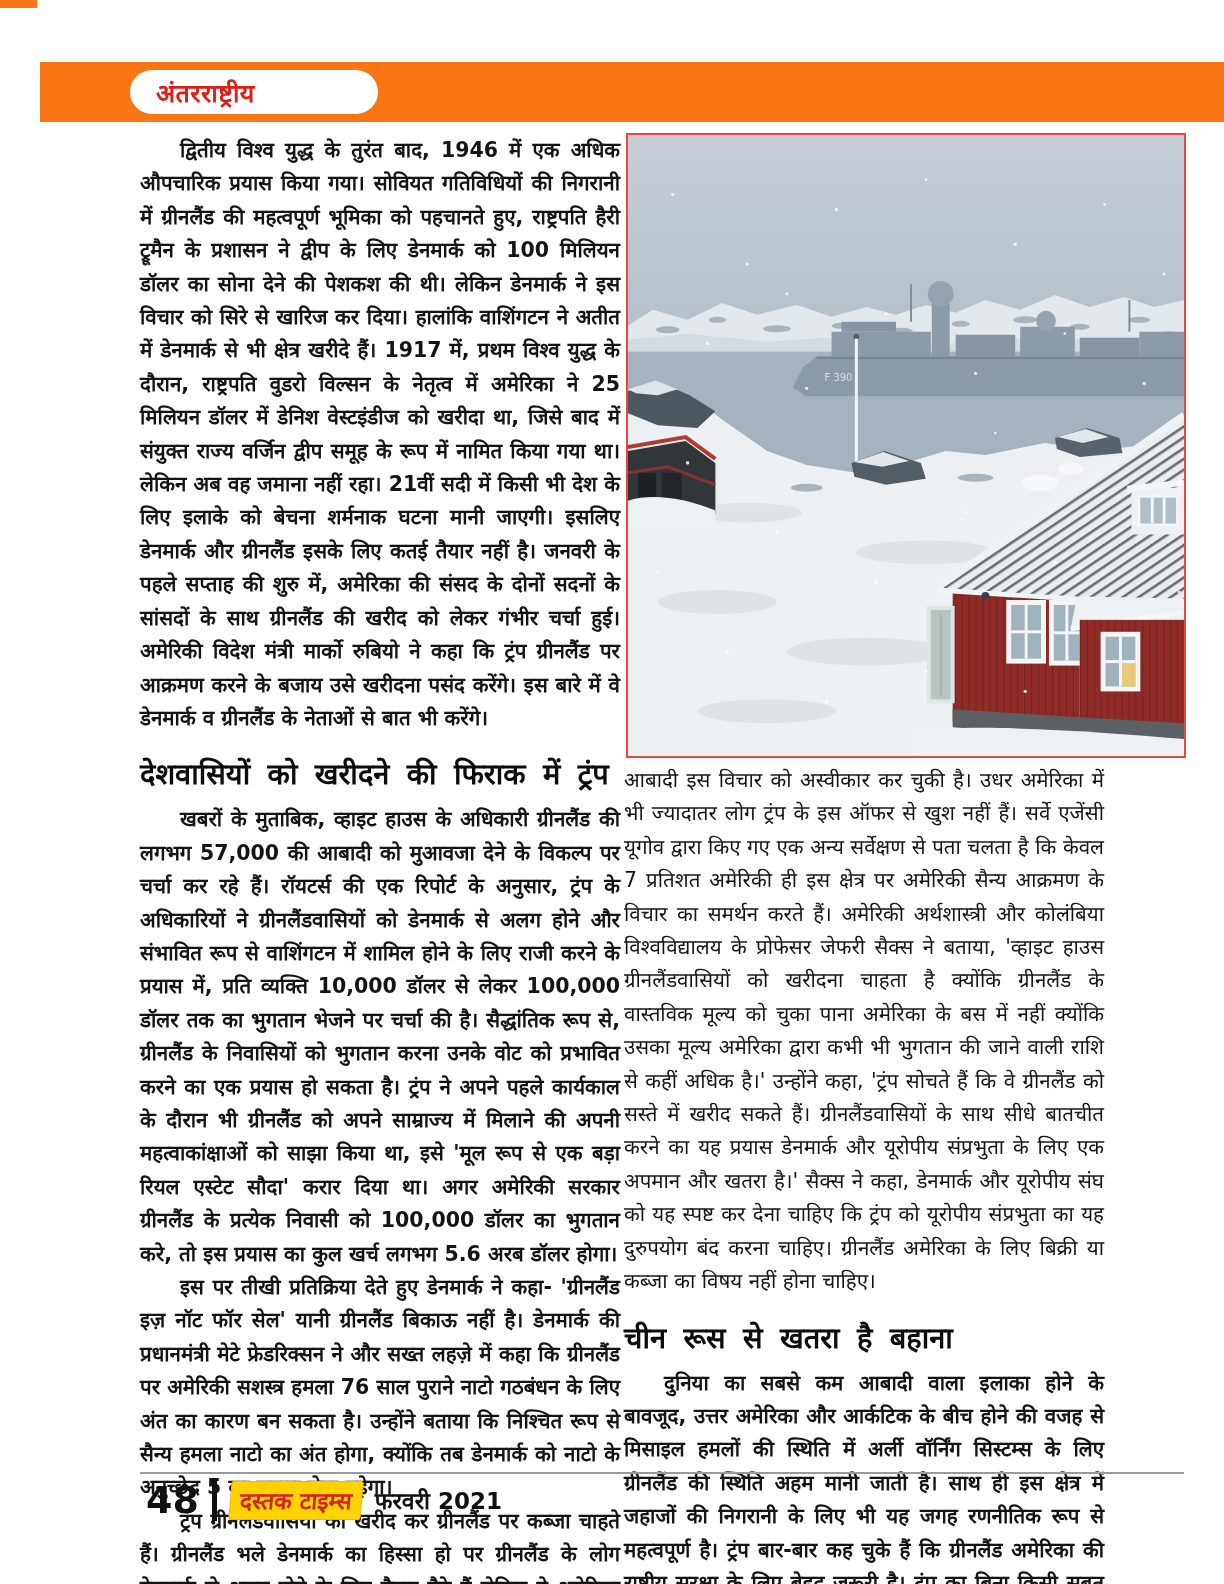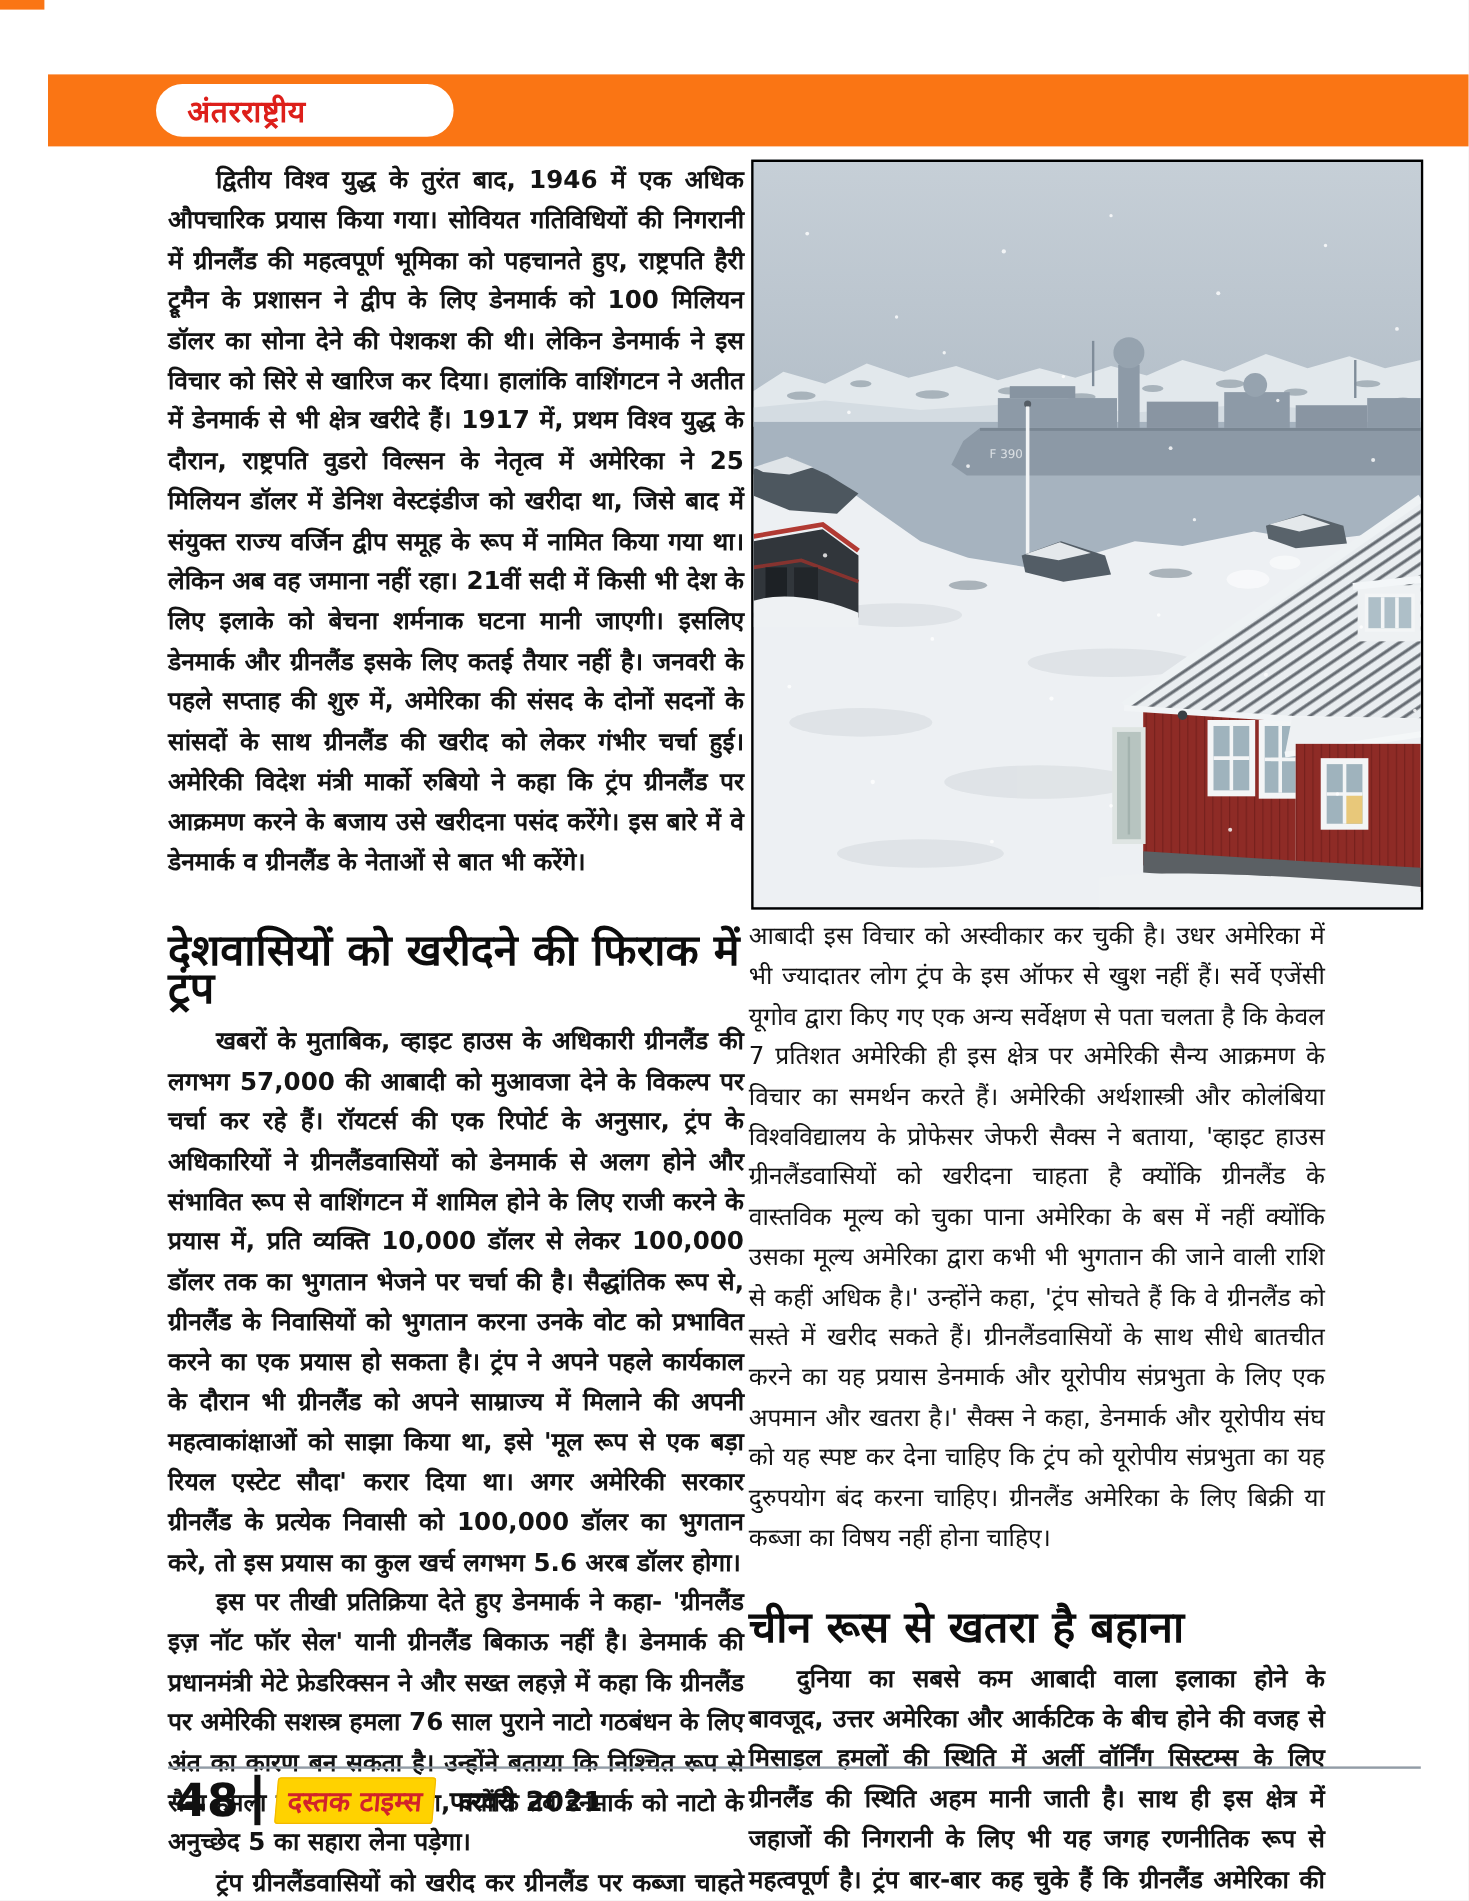--- a/index.html
+++ b/index.html
@@ -10,22 +10,22 @@
   .header-bar{position:absolute;left:40px;top:62px;width:1184px;height:60px;background:#fa7514;}
   .category-pill{position:absolute;left:90px;top:8px;width:248px;height:44px;background:#ffffff;
                  border-radius:22px;display:flex;align-items:center;padding-left:26px;box-sizing:border-box;}
   .category-pill span{color:#dd1f1a;font-weight:bold;font-size:25px;letter-spacing:.5px;}
   
   .col{position:absolute;width:480px;font-size:20.5px;line-height:33.4px;text-align:justify;}
   .col-left{left:140px;top:134px;}
   .col-right{left:624px;top:764px;}
   .col p{margin:0;}
   .col p.indent{text-indent:40px;font-weight:bold;}
-  .col h2{margin:42px 0 10px 0;font-size:36px;line-height:32px;color:#0c0c0c;text-align:left;}
-  .photo-frame{position:absolute;left:626px;top:133px;width:560px;height:625px;border:2px solid #000000;
+  .col h2{margin:26px 0 10px 0;font-size:29px;line-height:32px;color:#0c0c0c;text-align:left;font-family:Liberation Mono, monospace;}
+  .photo-frame{position:absolute;left:626px;top:133px;width:560px;height:625px;border:2px solid #ef4444;
                box-sizing:border-box;background:#b9c3cd;}
   .photo-frame svg{display:block;width:100%;height:100%;}
   
   .footer-rule{position:absolute;left:140px;top:1472px;width:1044px;height:2px;background:#929ca6;}
   .footer{position:absolute;left:146px;top:1479px;display:flex;align-items:center;gap:13px;}
   .page-number{font-size:38px;font-weight:bold;color:#101010;line-height:40px;}
   .footer-divider{width:5px;height:42px;background:#101010;}
   .magazine-logo{background:#ffd200;color:#d2232a;font-weight:bold;font-size:23px;
                  padding:3px 10px 4px 10px;border-radius:3px;transform:skewX(-5deg);
                  box-shadow:0 0 0 1px #f3b800 inset;}

